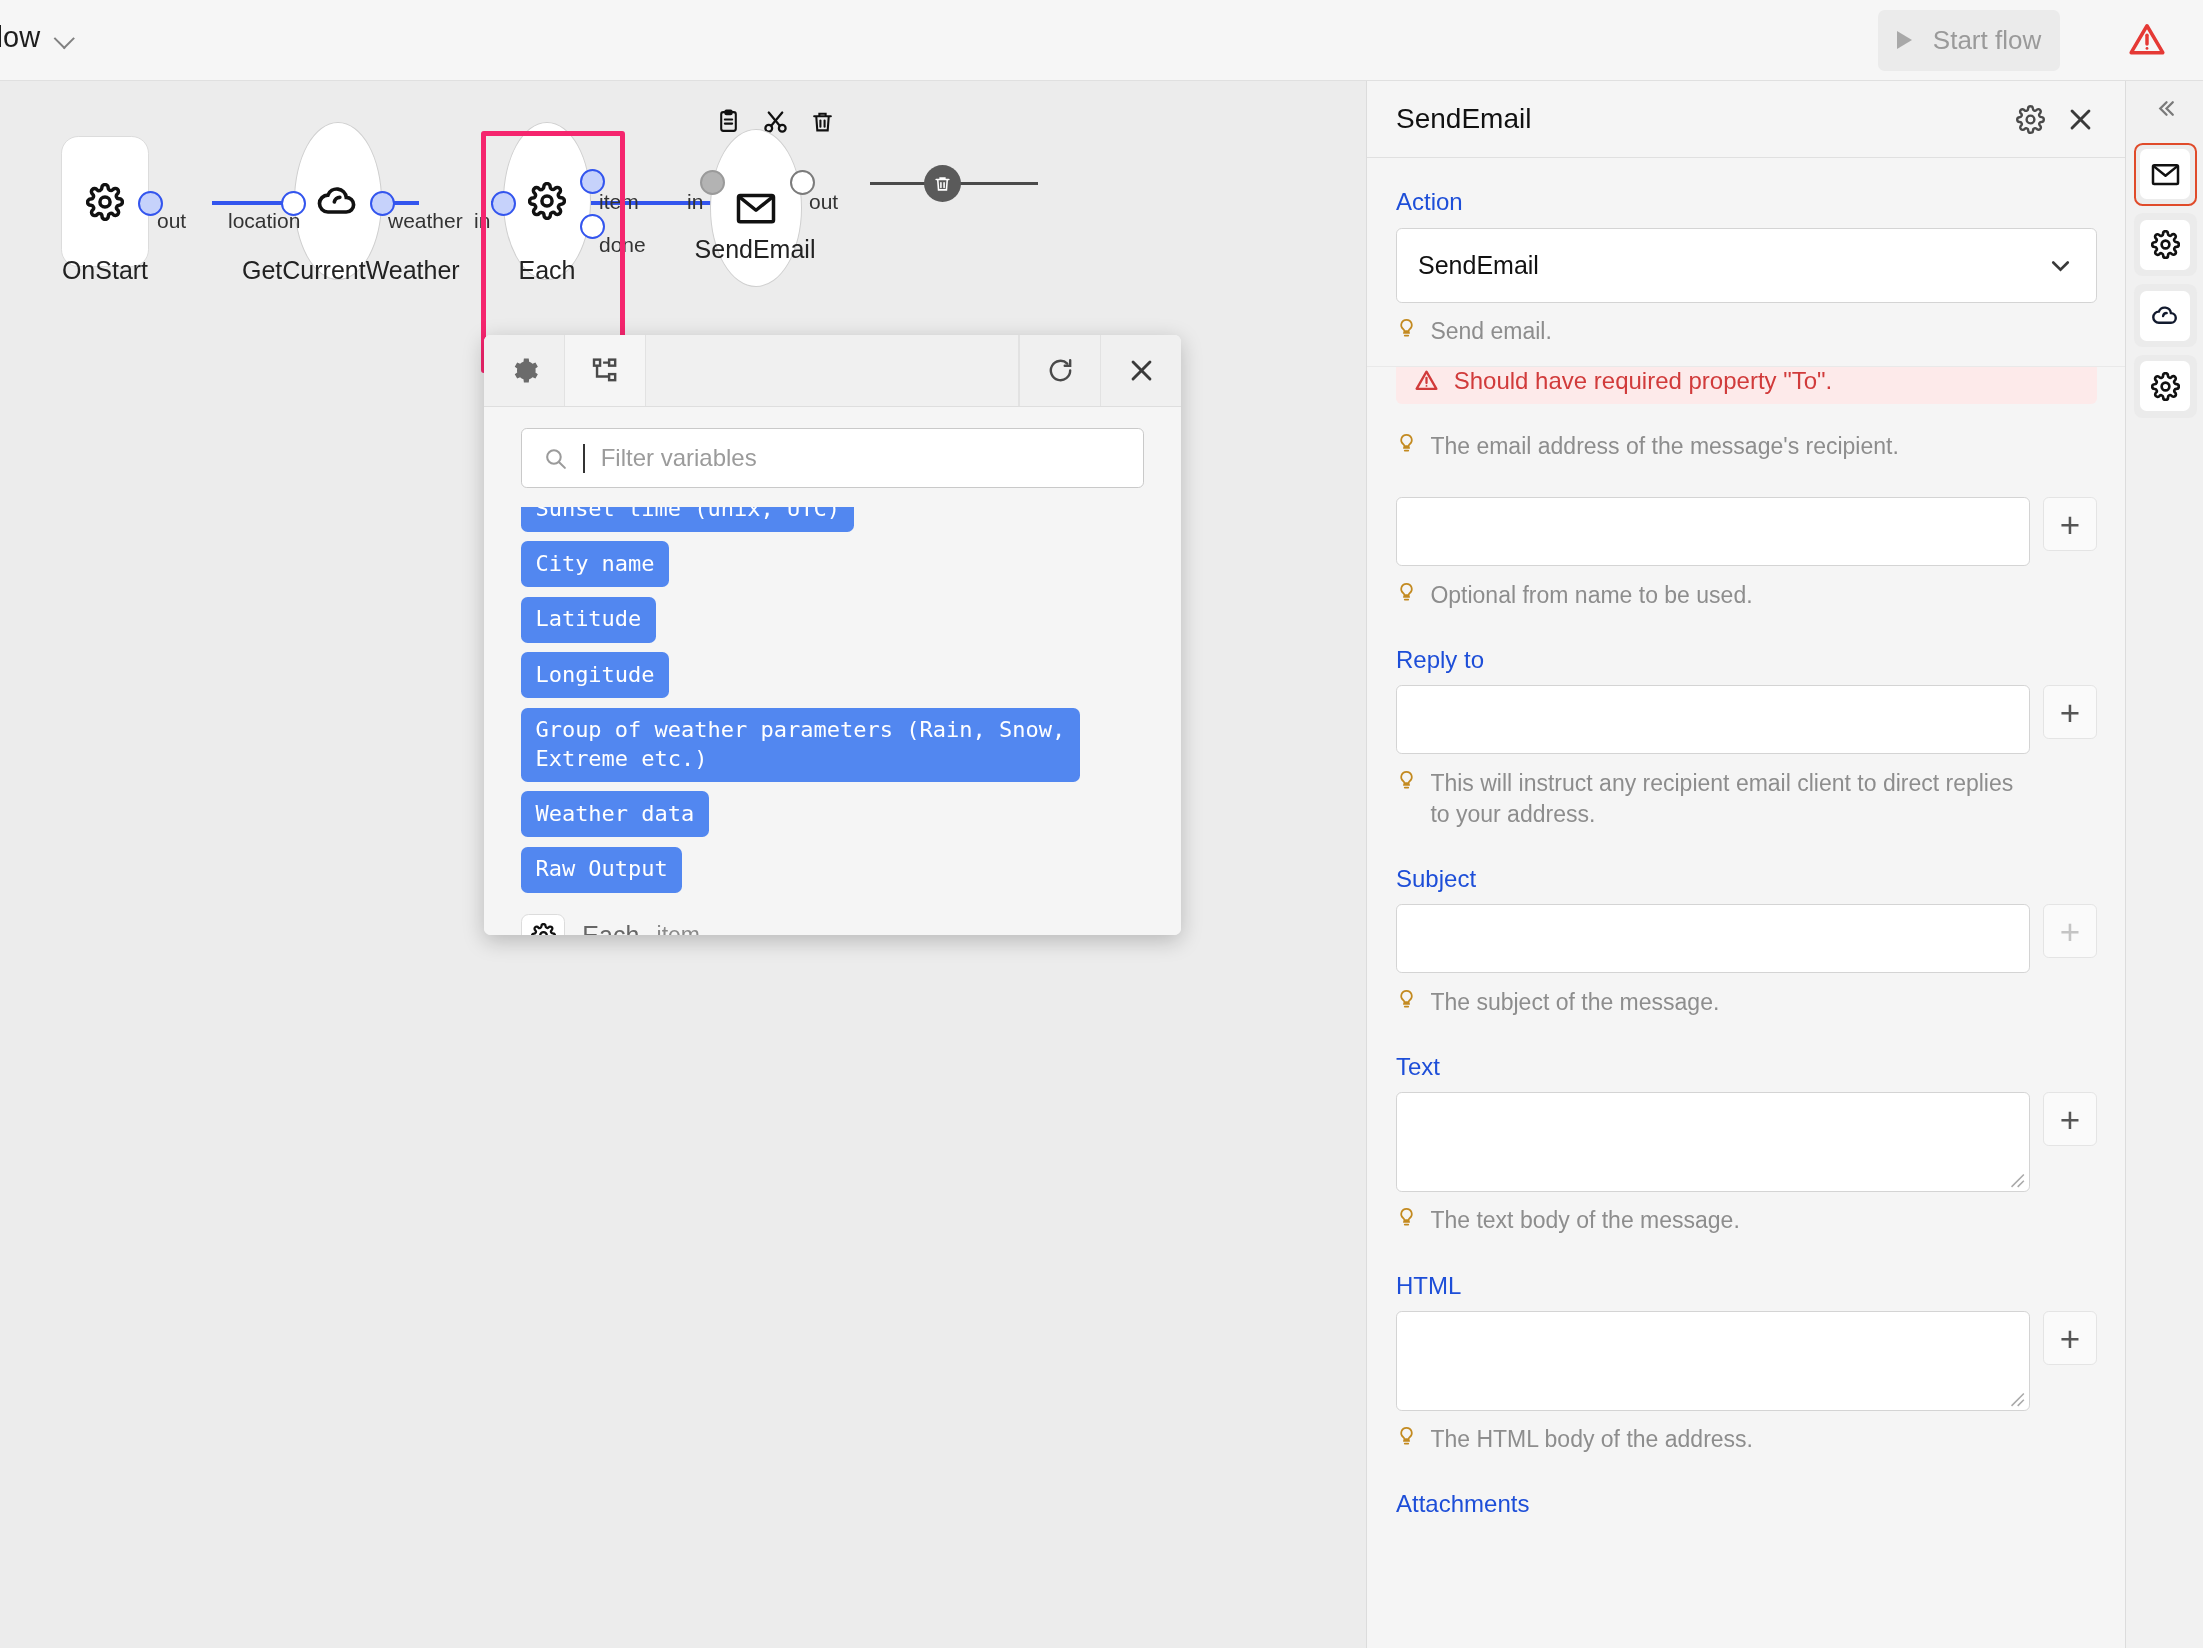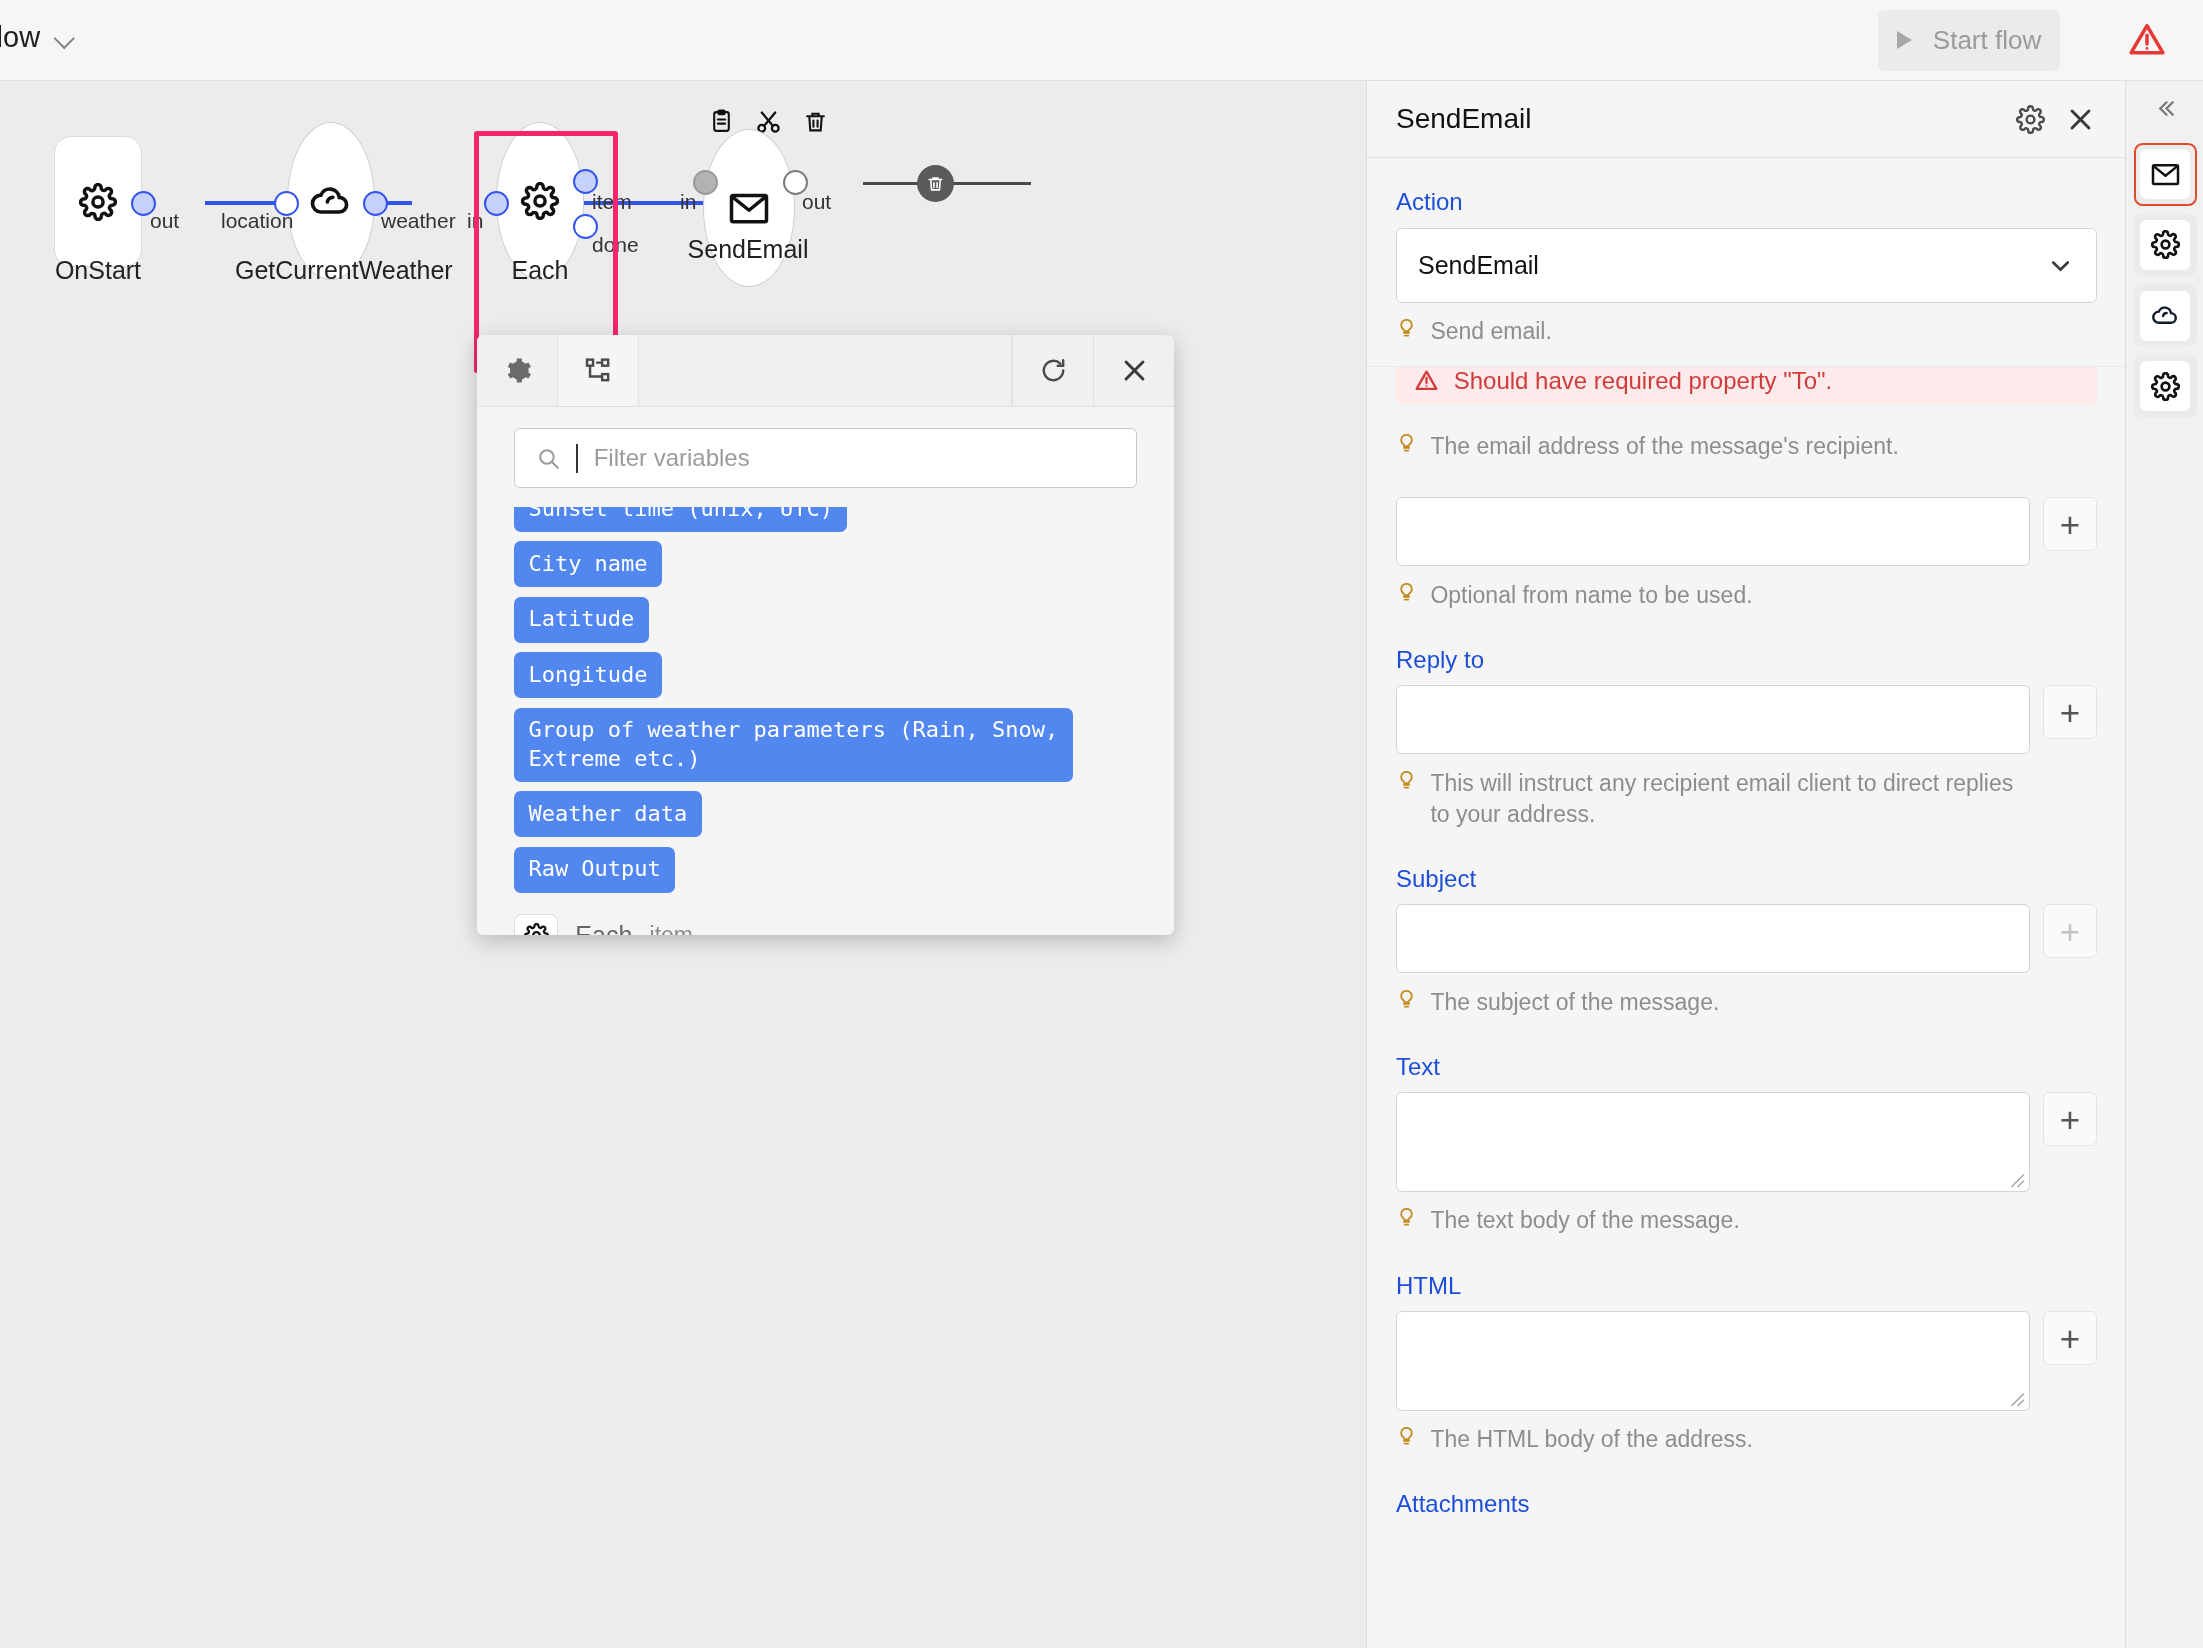--- a/index.html
+++ b/index.html
@@ -44,21 +44,21 @@
     border-top: 9.6px solid transparent;
     border-bottom: 9.6px solid transparent;
   }
   #start-flow-label { font-size: 26px; color: #9a9a9a; }
   #warn-icon {
     position: absolute; right: 37px; top: 21px; width: 40px; height: 38px;
   }
 
   
   #canvas {
-    position: absolute; left: 8px; top: 81px; width: 1366px; height: 1568px;
+    position: absolute; left: 15px; top: 81px; width: 1366px; height: 1568px;
     background: #ececec; overflow: hidden;
   }
   .node-label {
     position: absolute; font-size: 25px; color: #222; text-align: center;
     white-space: nowrap;
   }
   .port-label {
     position: absolute; font-size: 21px; color: #333; white-space: nowrap;
   }
   .node-circle {

